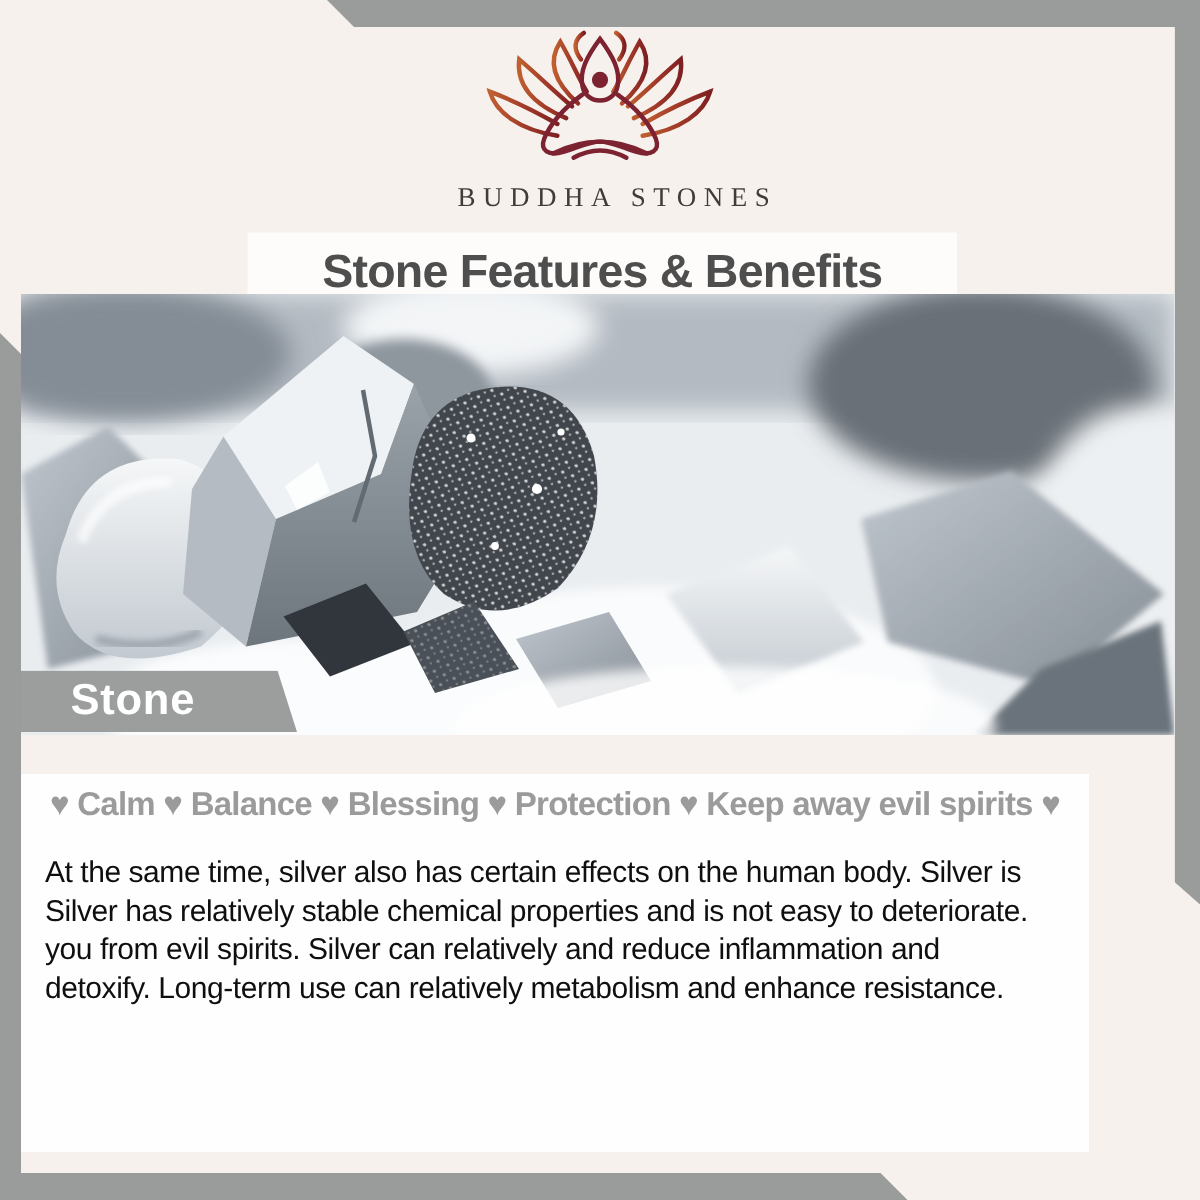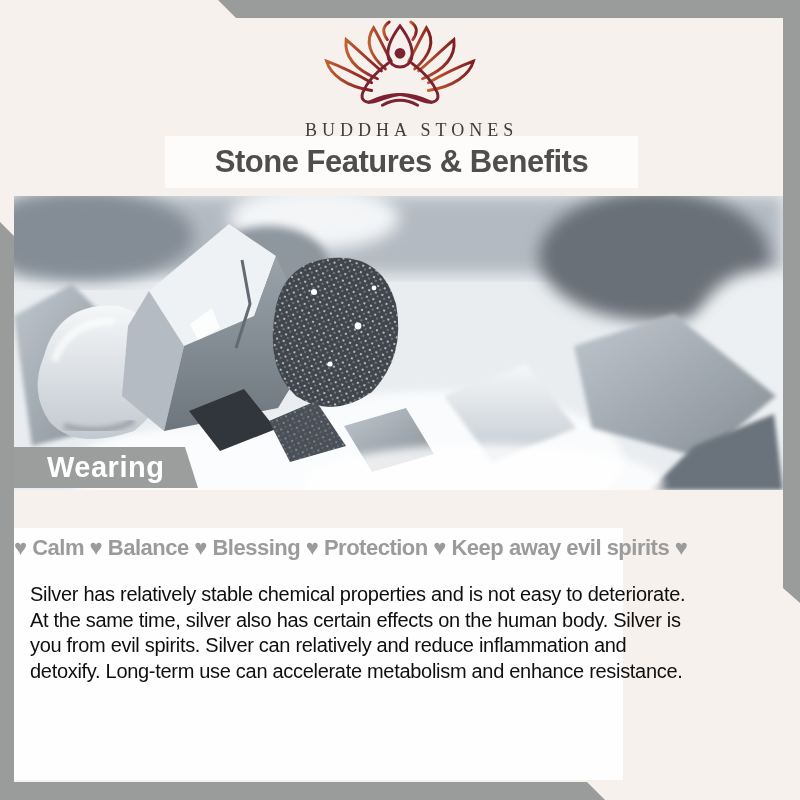--- a/index.html
+++ b/index.html
@@ -18,34 +18,34 @@
   .frame-left{left:0;top:222px;width:14px;height:578px;
     clip-path:polygon(0 0,14px 14px,14px 578px,0 578px);}
   .frame-bottom{left:0;top:782px;width:605px;height:18px;
     clip-path:polygon(0 0,587px 0,605px 18px,0 18px);}
   
   .logo-wrap{position:absolute;top:20px;left:50%;transform:translateX(-50%);
     width:190px;text-align:center;}
   .brand-name{margin-top:2px;font-family:"Liberation Serif",serif;
     font-size:18px;letter-spacing:5px;color:#423c38;white-space:nowrap;}
   
-  .title-band{position:absolute;left:165px;top:136px;width:473px;height:52px;
+  .title-band{position:absolute;left:165px;top:155px;width:473px;height:52px;
     background:var(--c-panel_white,#fdfcfa);display:flex;align-items:center;justify-content:center;text-align:center;}
   .title-band .title{font-size:31px;font-weight:bold;color:var(--c-title_text,#4e4e4e);
     letter-spacing:-0.5px;white-space:nowrap;}
   
   .photo{position:absolute;left:14px;top:196px;width:769px;height:294px;overflow:hidden;background:#e8ebee;}
   .photo svg{display:block;}
   .stone-badge{position:absolute;left:14px;top:447px;width:184px;height:41px;
     background:rgba(152,154,153,0.96);
     clip-path:polygon(0 0,171px 0,184px 41px,0 41px);
     display:flex;align-items:center;}
   .stone-badge .label{color:#fff;font-weight:bold;font-size:29px;padding-left:33px;letter-spacing:0.5px;}
   
-  .panel{position:absolute;left:14px;top:528px;width:609px;height:252px;background:#fefefe;}
+  .panel{position:absolute;left:14px;top:516px;width:712px;height:252px;background:#fefefe;}
   .features{margin-top:7px;text-align:center;font-weight:bold;font-size:22px;
     letter-spacing:-0.5px;color:var(--c-features_text,#9b9b9b);white-space:nowrap;}
   .description{margin-top:21px;padding:0 8px 0 16px;color:var(--c-body_text,#0f0f0f);}
   .para-line{font-size:20px;line-height:25.6px;letter-spacing:-0.3px;white-space:nowrap;}
 </style>
 </head>
 <body>
 
 <div class="canvas">
 
@@ -156,26 +156,26 @@
       <polygon points="175,215 230,193 262,233 206,255" fill="#31363c"></polygon>
       <polygon points="255,225 302,205 332,250 276,266" fill="#4a5057"></polygon>
       <polygon points="255,225 302,205 332,250 276,266" fill="url(#spk)" opacity="0.4"></polygon>
       <polygon points="330,230 392,212 420,258 358,276" fill="url(#g2)"></polygon>
 
       <ellipse cx="470" cy="288" rx="180" ry="40" fill="#ffffff" opacity="0.8" filter="url(#b4)"></ellipse>
     </svg>
   </div>
 
   <div class="stone-badge">
-    <span class="label">Wearing</span>
+    <span class="label">Stone</span>
   </div>
 
   <div class="panel">
     <div class="features">♥ Calm ♥ Balance ♥ Blessing ♥ Protection ♥ Keep away evil spirits ♥</div>
     <div class="description">
+      <div class="para-line">At the same time, silver also has certain effects on the human body. Silver is</div>
       <div class="para-line">Silver has relatively stable chemical properties and is not easy to deteriorate.</div>
-      <div class="para-line">At the same time, silver also has certain effects on the human body. Silver is</div>
       <div class="para-line">you from evil spirits. Silver can relatively and reduce inflammation and</div>
-      <div class="para-line">detoxify. Long-term use can accelerate metabolism and enhance resistance.</div>
+      <div class="para-line">detoxify. Long-term use can relatively metabolism and enhance resistance.</div>
     </div>
   </div>
 
 </div>
 
 </body></html>

